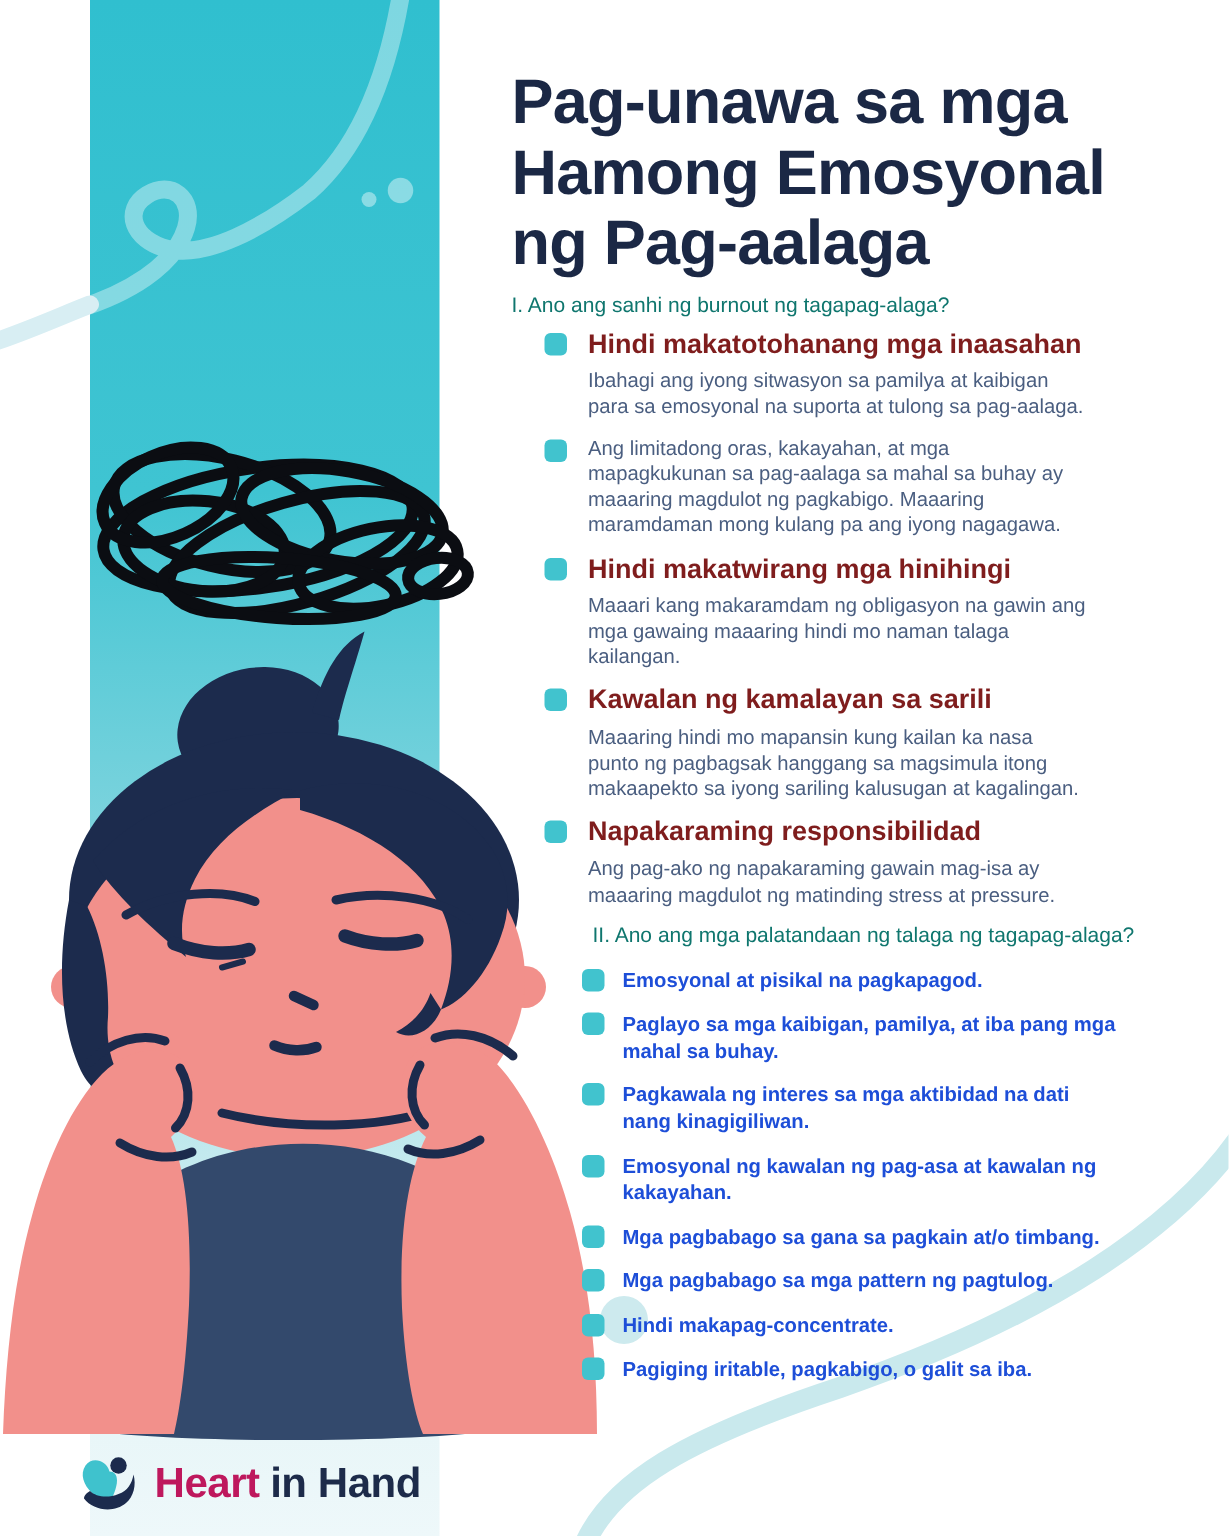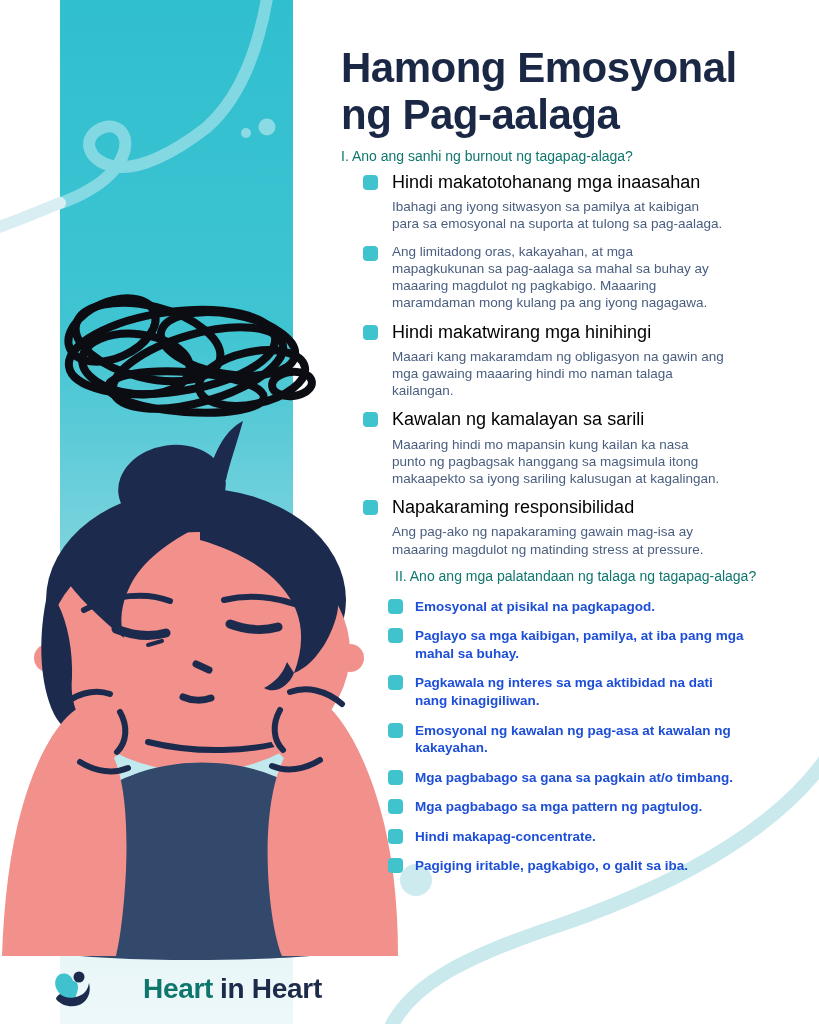--- a/index.html
+++ b/index.html
@@ -19,29 +19,29 @@
   .page-title{margin:0 0 10px 0;font-size:42px;line-height:1.12;font-weight:bold;
     color:#1B2845;letter-spacing:-0.5px;}
   .page-title span{display:block;}
   .sec-heading{margin:0 0 6px 0;font-size:14px;line-height:1.28;font-weight:normal;color:#0f766e;}
   .sec2-heading{margin:6px 0 12px 54px;max-width:420px;}
   .cause{position:relative;margin:0 0 10px 51px;}
   .bullet{
     position:absolute;left:-29px;top:3px;width:15px;height:15px;border-radius:4px;
     background:#41C3CE;
   }
-  .cause-title{margin:0 0 5px 0;font-size:18px;line-height:1.17;font-weight:normal;color:#000000;}
+  .cause-title{margin:0 0 5px 0;font-size:18px;line-height:1.17;font-weight:bold;color:#7f1d1d;}
   .cause-body{margin:0;max-width:332px;font-size:13.5px;line-height:1.28;color:#4A5E80;}
   .sign{position:relative;margin:0 0 12px 74px;max-width:330px;
     font-size:13.5px;line-height:1.3;color:#1d4ed8;font-weight:bold;}
   .sign .bullet{left:-27px;top:1px;}
   
   .brand{position:absolute;left:52px;top:968px;display:flex;align-items:center;z-index:2;}
   .brand-text{font-size:28px;font-weight:bold;letter-spacing:-0.3px;margin-left:9px;}
-  .brand-primary{color:#0f766e;margin-left:40px;}
+  .brand-primary{color:#be185d;}
   .brand-secondary{color:#1D2B4A;margin-left:7px;}
 </style>
 </head>
 <body>
 
 <svg class="wave-svg" width="819" height="1024" viewBox="0 0 819 1024">
   <path d="M 835 745 C 790 820 690 880 560 925 C 460 958 405 988 388 1034" fill="none" stroke="#C9E9ED" stroke-width="14" stroke-linecap="round"></path>
 </svg>
 
 <div class="deco-circle"></div>
@@ -134,20 +134,21 @@
       <path d="M80 762 C 96 772 114 774 128 768"></path>
       <path d="M342 704 C 326 690 306 686 290 692"></path>
       <path d="M280 710 C 272 724 273 740 283 750"></path>
       <path d="M320 760 C 304 770 286 772 272 766"></path>
     </g>
   </g>
 </svg>
 
 <div class="content">
   <h1 class="page-title">
+    <span>Pag-unawa sa mga</span>
     <span>Hamong Emosyonal</span>
     <span>ng Pag-aalaga</span>
   </h1>
 
   <h2 class="sec-heading">I. Ano ang sanhi ng burnout ng tagapag-alaga?</h2>
 
   <div class="cause">
     <span class="bullet"></span>
     <h3 class="cause-title">Hindi makatotohanang mga inaasahan</h3>
     <p class="cause-body">Ibahagi ang iyong sitwasyon sa pamilya at kaibigan para sa emosyonal na suporta at tulong sa pag-aalaga.</p>
@@ -210,15 +211,15 @@
 
 <div class="brand">
   <svg width="42" height="42" viewBox="0 0 42 42">
     <path d="M21 13 C 19 5 9 3 5 9 C 1 15 4 22 9 27 C 13 31 18 34 21 35
              C 23 30 26 24 26 19 C 26 15 24 13 21 13 Z" fill="#3FC2CD"></path>
     <circle cx="27" cy="9" r="5.5" fill="#1C2B4D"></circle>
     <path d="M4 31 C 10 39 24 41 32 34 C 37 30 39 22 37 15
              C 36 21 33 26 27 28 C 20 31 12 30 8 26 C 6 27 4 29 4 31 Z" fill="#1C2B4D"></path>
   </svg>
   <span class="brand-text">
-    <span class="brand-primary">Heart</span><span class="brand-secondary">in Heart</span>
+    <span class="brand-primary">Heart</span><span class="brand-secondary">in Hand</span>
   </span>
 </div>
 
 </body></html>

